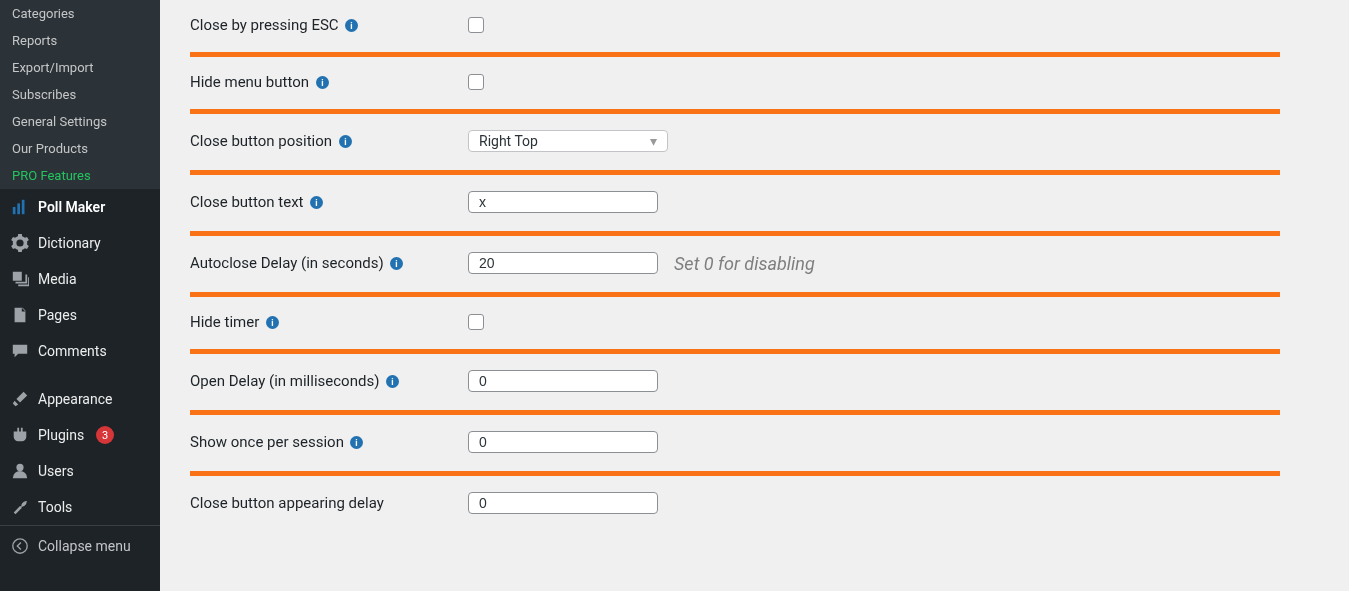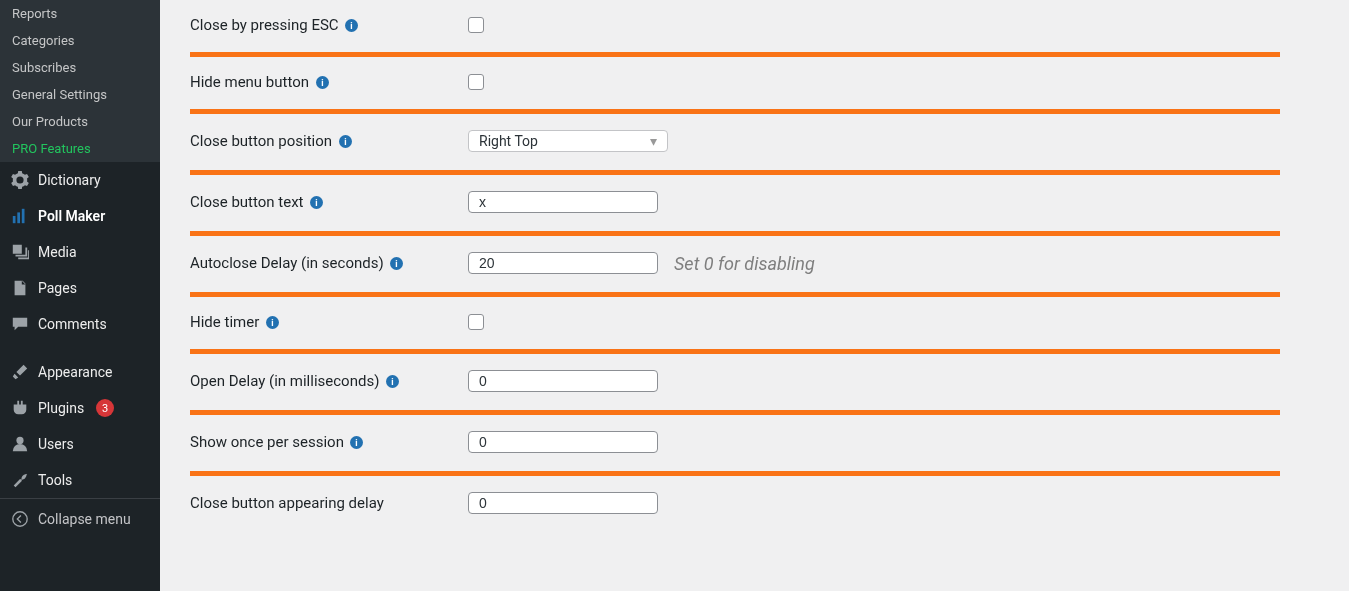--- a/index.html
+++ b/index.html
@@ -159,46 +159,47 @@
   cursor: pointer;
   font-size: 14px;
   border-top: 1px solid #3a3f44;
 }
 </style>
 </head>
 <body>
 
 <div class="sidebar">
   <div class="sub-items">
+    <div class="sub-item">Categories</div>
     <div class="sub-item">Reports</div>
-    <div class="sub-item">Categories</div>
+    <div class="sub-item">Export/Import</div>
     <div class="sub-item">Subscribes</div>
     <div class="sub-item">General Settings</div>
     <div class="sub-item">Our Products</div>
     <div class="sub-item highlight">PRO Features</div>
   </div>
 
-  <div class="menu-item">
-    <span class="icon">
-      <svg viewBox="0 0 20 20">
-          <path d="M10 6a4 4 0 100 8 4 4 0 000-8zm8 4a8 8 0 01-.2 1.8l2 1.5-2 3.4-2.3-.9a8 8 0 01-3.1 1.8l-.4 2.4h-4l-.4-2.4a8 8 0 01-3.1-1.8l-2.3.9-2-3.4 2-1.5A8 8 0 012 10c0-.6.1-1.2.2-1.8l-2-1.5 2-3.4 2.3.9A8 8 0 017.6 2.4L8 0h4l.4 2.4a8 8 0 013.1 1.8l2.3-.9 2 3.4-2 1.5c.1.6.2 1.2.2 1.8z"></path>
-        </svg>
-    </span>
-    <span>Dictionary</span>
-  </div>
-
   <div class="menu-item current">
     <span class="icon stats">
       <svg viewBox="0 0 20 20">
           <rect x="2" y="10" width="3" height="8" fill="#2271b1"></rect>
           <rect x="7" y="6" width="3" height="12" fill="#2271b1"></rect>
           <rect x="12" y="2" width="3" height="16" fill="#2271b1"></rect>
         </svg>
     </span>
     <span>Poll Maker</span>
+  </div>
+
+  <div class="menu-item">
+    <span class="icon">
+      <svg viewBox="0 0 20 20">
+          <path d="M10 6a4 4 0 100 8 4 4 0 000-8zm8 4a8 8 0 01-.2 1.8l2 1.5-2 3.4-2.3-.9a8 8 0 01-3.1 1.8l-.4 2.4h-4l-.4-2.4a8 8 0 01-3.1-1.8l-2.3.9-2-3.4 2-1.5A8 8 0 012 10c0-.6.1-1.2.2-1.8l-2-1.5 2-3.4 2.3.9A8 8 0 017.6 2.4L8 0h4l.4 2.4a8 8 0 013.1 1.8l2.3-.9 2 3.4-2 1.5c.1.6.2 1.2.2 1.8z"></path>
+        </svg>
+    </span>
+    <span>Dictionary</span>
   </div>
 
   <div class="menu-item">
     <span class="icon">
       <svg viewBox="0 0 20 20">
           <path d="M2 2h10v10H2V2zm3 13h13V5h-2v8H5v2zm3 3h13V8h-2v8H8v2z"></path>
         </svg>
     </span>
     <span>Media</span>
   </div>

